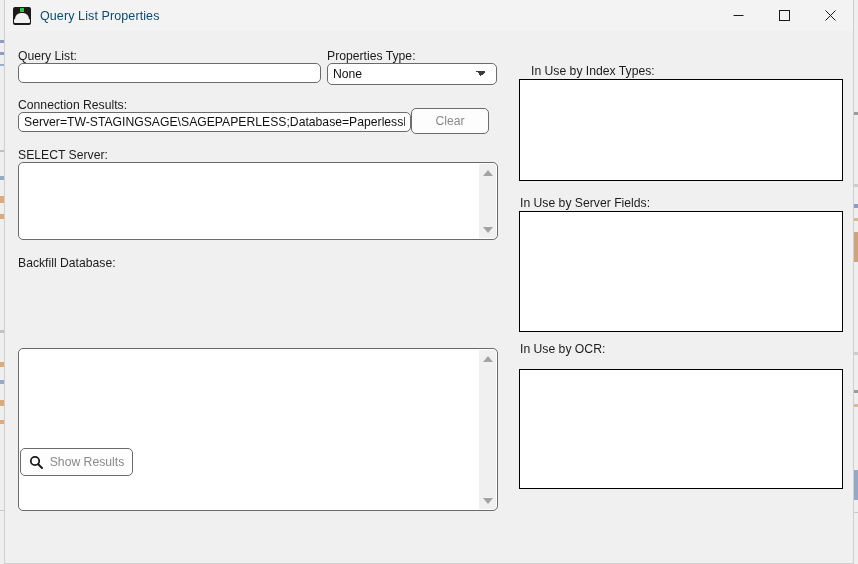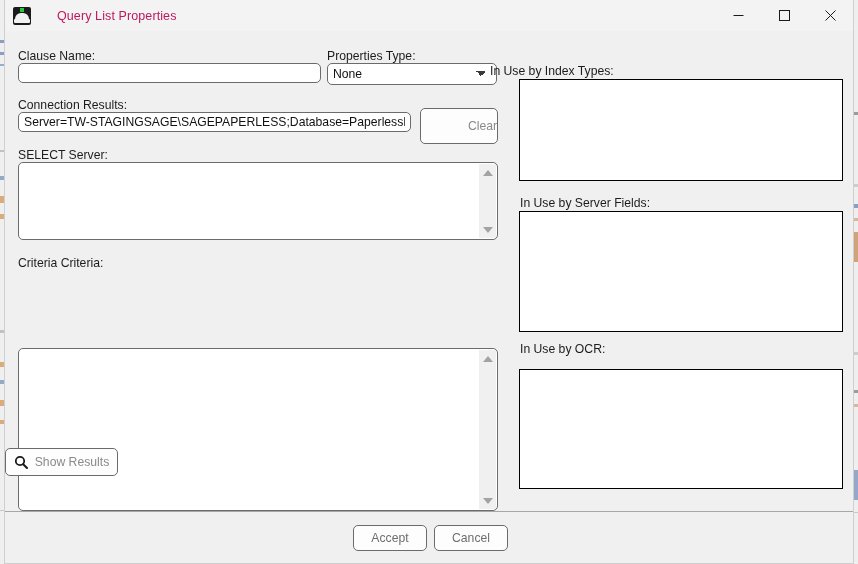--- a/index.html
+++ b/index.html
@@ -99,23 +99,22 @@
     position: absolute;
     left: 1px;
     top: 12px;
     width: 16px;
     height: 4px;
     background: #f2f2f2;
     border-radius: 1px;
   }
   .title-text {
     font-size: 12.5px;
-    color: #be185d;
+    color: #0c4a6e;
     letter-spacing: .1px;
-    margin-left: 17px;
   }
   .winbuttons {
     position: absolute;
     right: 0;
     top: 0;
     height: 31px;
     display: flex;
   }
   .winbtn {
     width: 46px;
@@ -323,77 +322,69 @@
         <svg width="11" height="11" viewBox="0 0 11 11">
             <line x1="0.5" y1="0.5" x2="10.5" y2="10.5" stroke="#1a1a1a" stroke-width="1"></line>
             <line x1="10.5" y1="0.5" x2="0.5" y2="10.5" stroke="#1a1a1a" stroke-width="1"></line>
           </svg>
       </div>
     </div>
   </div>
 
   <div class="content">
 
-    <div class="abs lbl" style="left:13px; top:18px;">Clause Name:</div>
+    <div class="abs lbl" style="left:13px; top:18px;">Query List:</div>
     <input class="abs tbox" type="text" style="left: 13px; top: 32px; width: 303px; height: 20px;" placeholder="">
 
     <div class="abs lbl" style="left:322px; top:18px;">Properties Type:</div>
     <select class="abs tbox" style="left:322px; top:32px; width:170px; height:22px;"><option value="None">None</option></select>
 
     <div class="abs lbl" style="left:13px; top:67px;">Connection Results:</div>
     <input class="abs tbox" type="text" style="left: 13px; top: 81px; width: 393px; height: 20px;" value="Server=TW-STAGINGSAGE\SAGEPAPERLESS;Database=PaperlessEnvironmen">
-    <div class="abs btn" style="left:415px; top:77px; width:78px; height:36px;justify-content:flex-end;">
+    <div class="abs btn" style="left:406px; top:77px; width:78px; height:26px;">
       <span>Clear</span>
     </div>
 
     <div class="abs lbl" style="left:13px; top:117px;">SELECT Server:</div>
     <div class="abs scrollbox" style="left:13px; top:131px; width:480px; height:78px;">
       <div class="inner"></div>
       <div class="vscroll">
         <div class="arrow">
             <div class="tri up"></div>
           </div>
         <div class="arrow">
             <div class="tri down"></div>
           </div>
       </div>
     </div>
 
-    <div class="abs lbl" style="left:13px; top:225px;">Criteria Criteria:</div>
+    <div class="abs lbl" style="left:13px; top:225px;">Backfill Database:</div>
     <div class="abs scrollbox" style="left:13px; top:239px; width:480px; height:163px;">
       <div class="inner"></div>
       <div class="vscroll">
         <div class="arrow">
             <div class="tri up"></div>
           </div>
         <div class="arrow">
             <div class="tri down"></div>
           </div>
       </div>
     </div>
 
-    <div class="abs btn" style="left:0; top:417px; width:113px; height:28px;">
+    <div class="abs btn" style="left:15px; top:417px; width:113px; height:28px;">
       <svg class="mag" width="14" height="14" viewBox="0 0 14 14">
         <circle cx="6" cy="6" r="4.2" fill="none" stroke="#1a1a1a" stroke-width="1.8"></circle>
         <line x1="9.2" y1="9.2" x2="13" y2="13" stroke="#1a1a1a" stroke-width="2" stroke-linecap="round"></line>
       </svg>
       <span>Show Results</span>
     </div>
 
-    <div class="abs lbl" style="left:485px; top:33px;">In Use by Index Types:</div>
+    <div class="abs lbl" style="left:526px; top:33px;">In Use by Index Types:</div>
     <div class="abs listbox" style="left:514px; top:48px; width:324px; height:102px;"></div>
 
     <div class="abs lbl" style="left:515px; top:165px;">In Use by Server Fields:</div>
     <div class="abs listbox" style="left:514px; top:180px; width:324px; height:121px;"></div>
 
     <div class="abs lbl" style="left:515px; top:311px;">In Use by OCR:</div>
     <div class="abs listbox" style="left:514px; top:338px; width:324px; height:120px;"></div>
   </div>
 
-  <div class="footer">
-    <div class="footbtn" style="left:348px; top:13px; width:74px;">
-      <span>Accept</span>
-    </div>
-    <div class="footbtn" style="left:429px; top:13px; width:74px;">
-      <span>Cancel</span>
-    </div>
-  </div>
 </div>
 
 </body></html>

